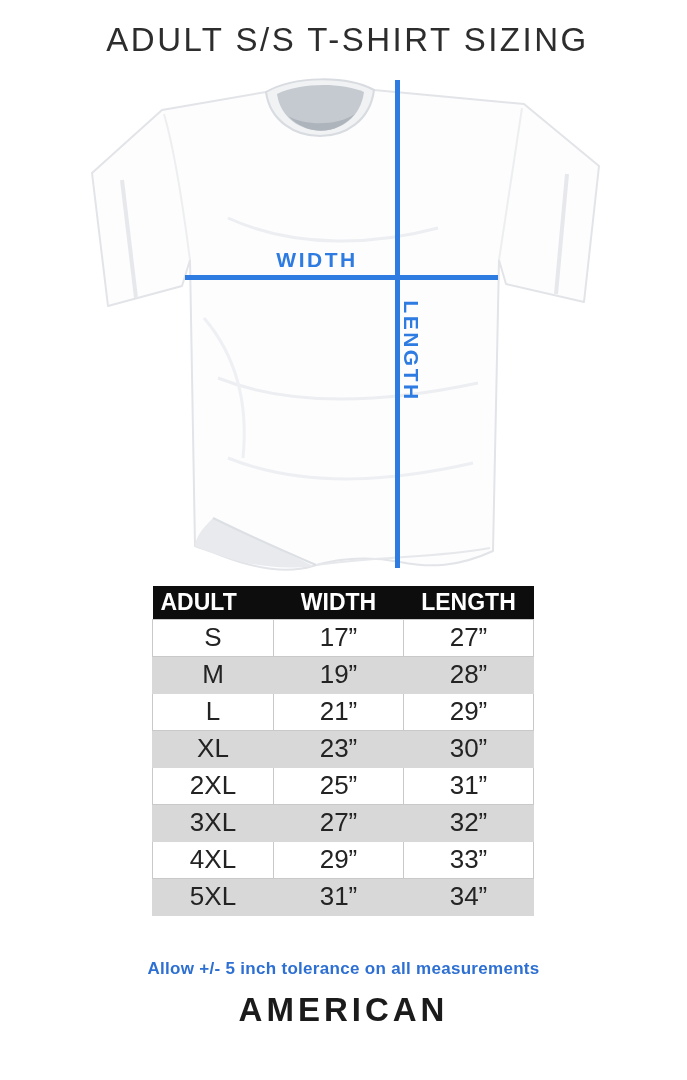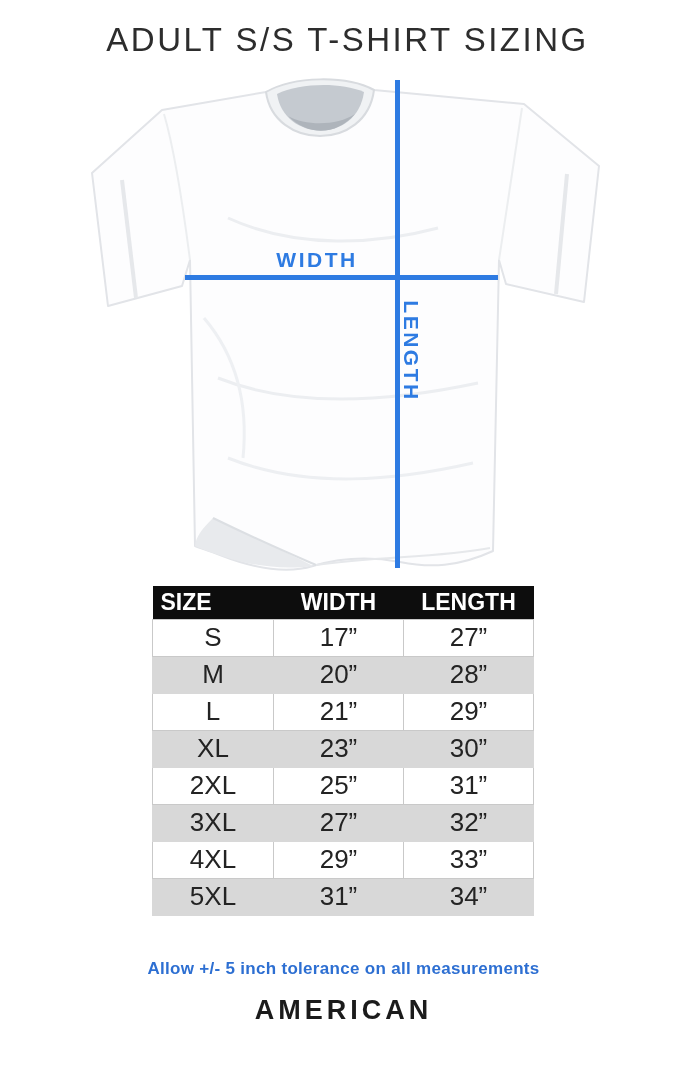--- a/index.html
+++ b/index.html
@@ -69,21 +69,21 @@
   }
   
   .tolerance-note{
     position:absolute;left:0;top:959px;width:687px;
     text-align:center;
     color:var(--note-blue);
     font-size:17px;font-weight:bold;letter-spacing:.3px;
   }
   .brand{position:absolute;left:0;top:995px;width:687px;text-align:center;color:#1B1B1B;}
   .brand-name{
-    font-size:27px;font-weight:bold;letter-spacing:4px;line-height:30px;
+    font-size:33px;font-weight:bold;letter-spacing:4px;line-height:30px;
     white-space:nowrap;
   }
   .brand-subname{
     font-size:16px;font-weight:400;letter-spacing:12px;line-height:20px;
     color:#2B2B2B;white-space:nowrap;
     text-indent:12px; 
   }
 </style>
 </head>
 <body>
@@ -129,34 +129,34 @@
 </div>
 
 <table class="size-table">
   <colgroup>
       <col class="c1">
       <col class="c2">
       <col class="c3">
     </colgroup>
   <thead>
     <tr>
-      <th>SIZE</th>
+      <th>ADULT</th>
       <th>WIDTH</th>
       <th>LENGTH</th>
     </tr>
   </thead>
   <tbody>
     <tr>
       <td>S</td>
       <td>17”</td>
       <td>27”</td>
     </tr>
     <tr class="alt">
       <td>M</td>
-      <td>20”</td>
+      <td>19”</td>
       <td>28”</td>
     </tr>
     <tr>
       <td>L</td>
       <td>21”</td>
       <td>29”</td>
     </tr>
     <tr class="alt">
       <td>XL</td>
       <td>23”</td>

